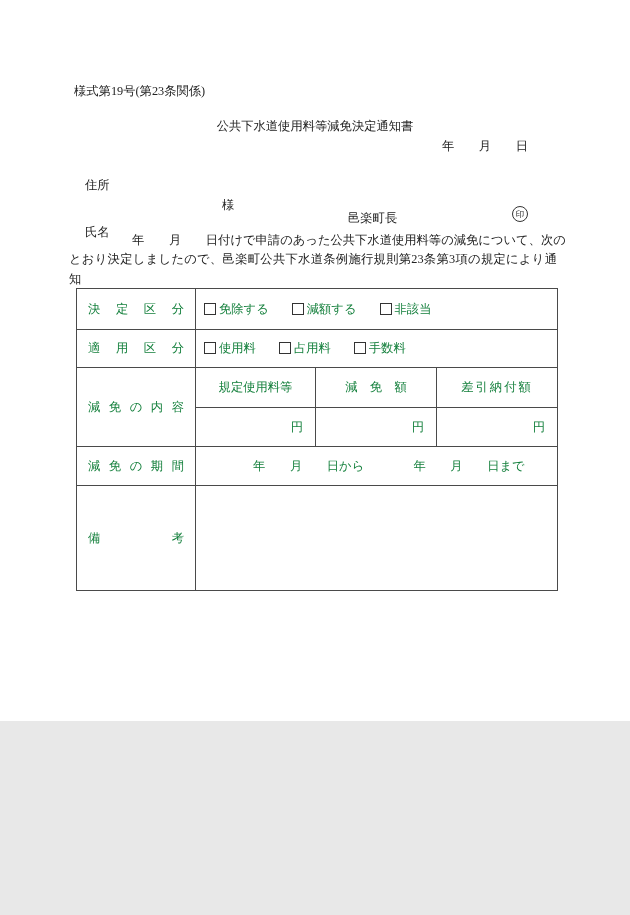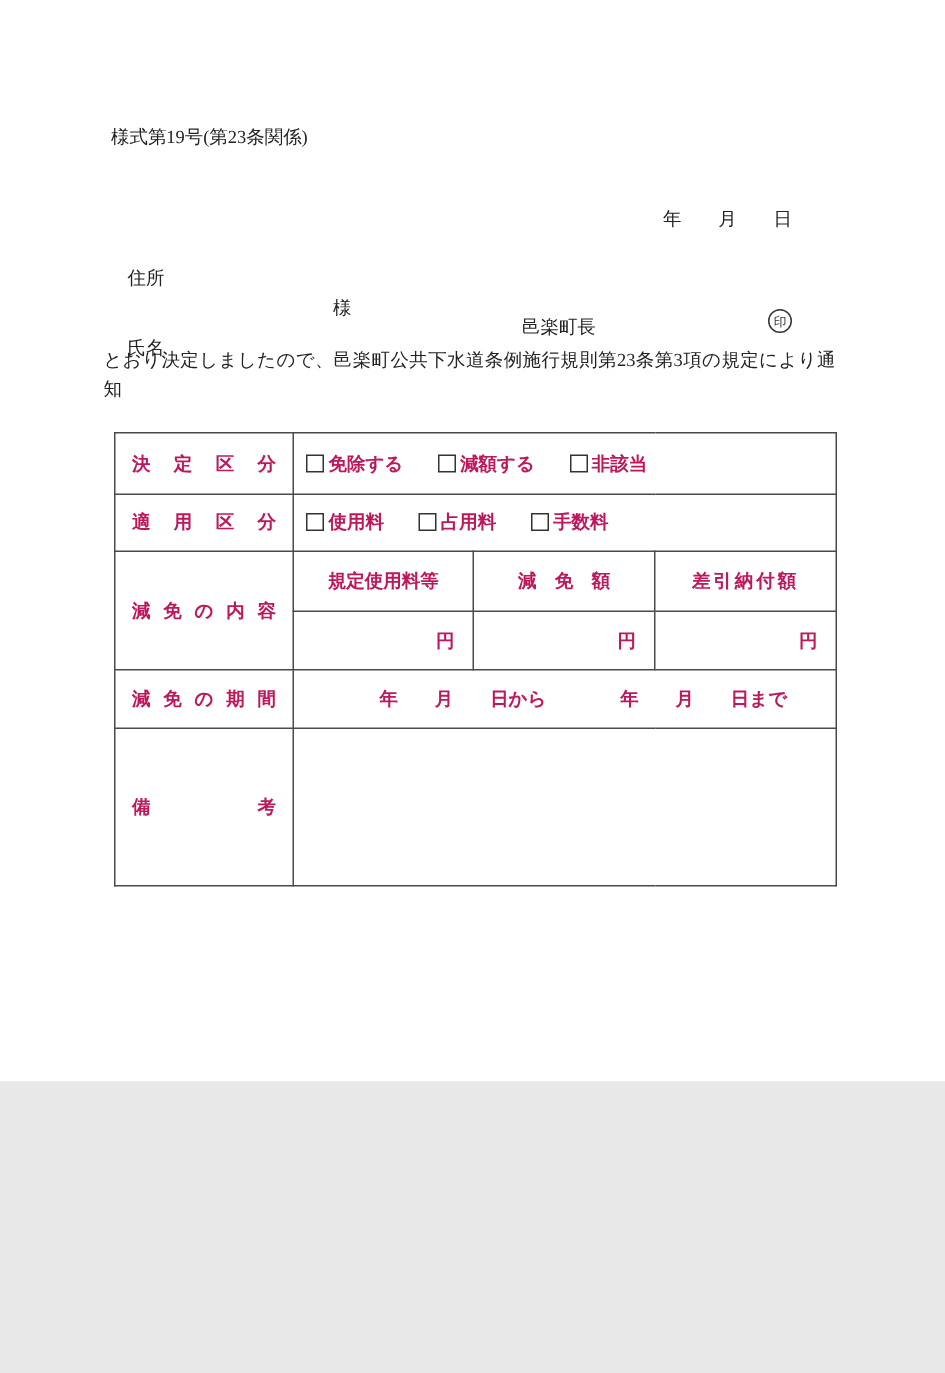--- a/index.html
+++ b/index.html
@@ -37,21 +37,21 @@
   
   .body-par { position: absolute; left: 69px; top: 231px; width: 488px; }
   .body-par .line { line-height: 19.3px; white-space: pre; }
   .body-par .line.indent { padding-left: 63px; }
   .body-par .line.just { white-space: normal; text-align: justify; text-align-last: justify; }
 
   
   table.main {
     position: absolute; left: 76px; top: 288px;
     border-collapse: collapse; table-layout: fixed;
-    font-size: 12.3px; color: #be185d; font-weight: bold;
+    font-size: 12.3px; color: #15803d;
   }
   table.main td { border: 1px solid #4a4a4a; padding: 0; vertical-align: middle; }
   .jlabel { padding: 0 11px; text-align: justify; text-align-last: justify; }
   .opts { display: flex; align-items: center; gap: 23px; padding-left: 8px; }
   .opt  { display: flex; }
   .cb {
     width: 10px; height: 10px;
     border: 1px solid #333;
     display: inline-block;
     margin-right: 3px;
@@ -61,30 +61,32 @@
   .ls2   { letter-spacing: 2px; }
   .yen   { text-align: right; padding-right: 12px !important; }
   .period{ padding-left: 57px !important; white-space: pre; }
 </style>
 </head>
 <body>
 
 <div class="page">
 
   <div class="abs form-number">様式第19号(第23条関係)</div>
+  <div class="abs doc-title">公共下水道使用料等減免決定通知書</div>
   <div class="abs issue-date">年　　月　　日</div>
   <div class="abs addr-label">住所</div>
   <div class="abs name-label">氏名</div>
   <div class="abs honorific">様</div>
   <div class="abs issuer">邑楽町長</div>
   <div class="seal">
     <span>印</span>
   </div>
 
   <div class="body-par">
+    <div class="line indent">年　　月　　日付けで申請のあった公共下水道使用料等の減免について、次の</div>
     <div class="line just">とおり決定しましたので、邑楽町公共下水道条例施行規則第23条第3項の規定により通知</div>
   </div>
 
   <table class="main">
     <colgroup>
       <col style="width:119px">
         <col style="width:120px">
         <col style="width:121px">
         <col style="width:121px">
     </colgroup>

